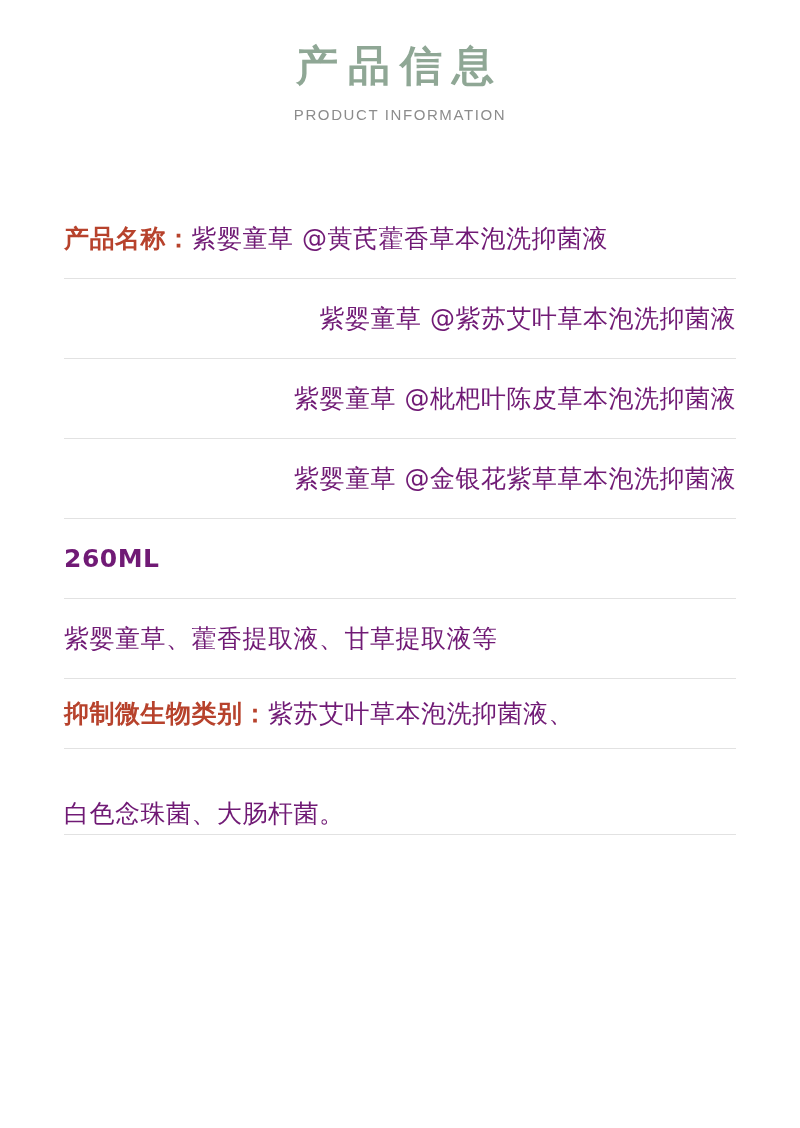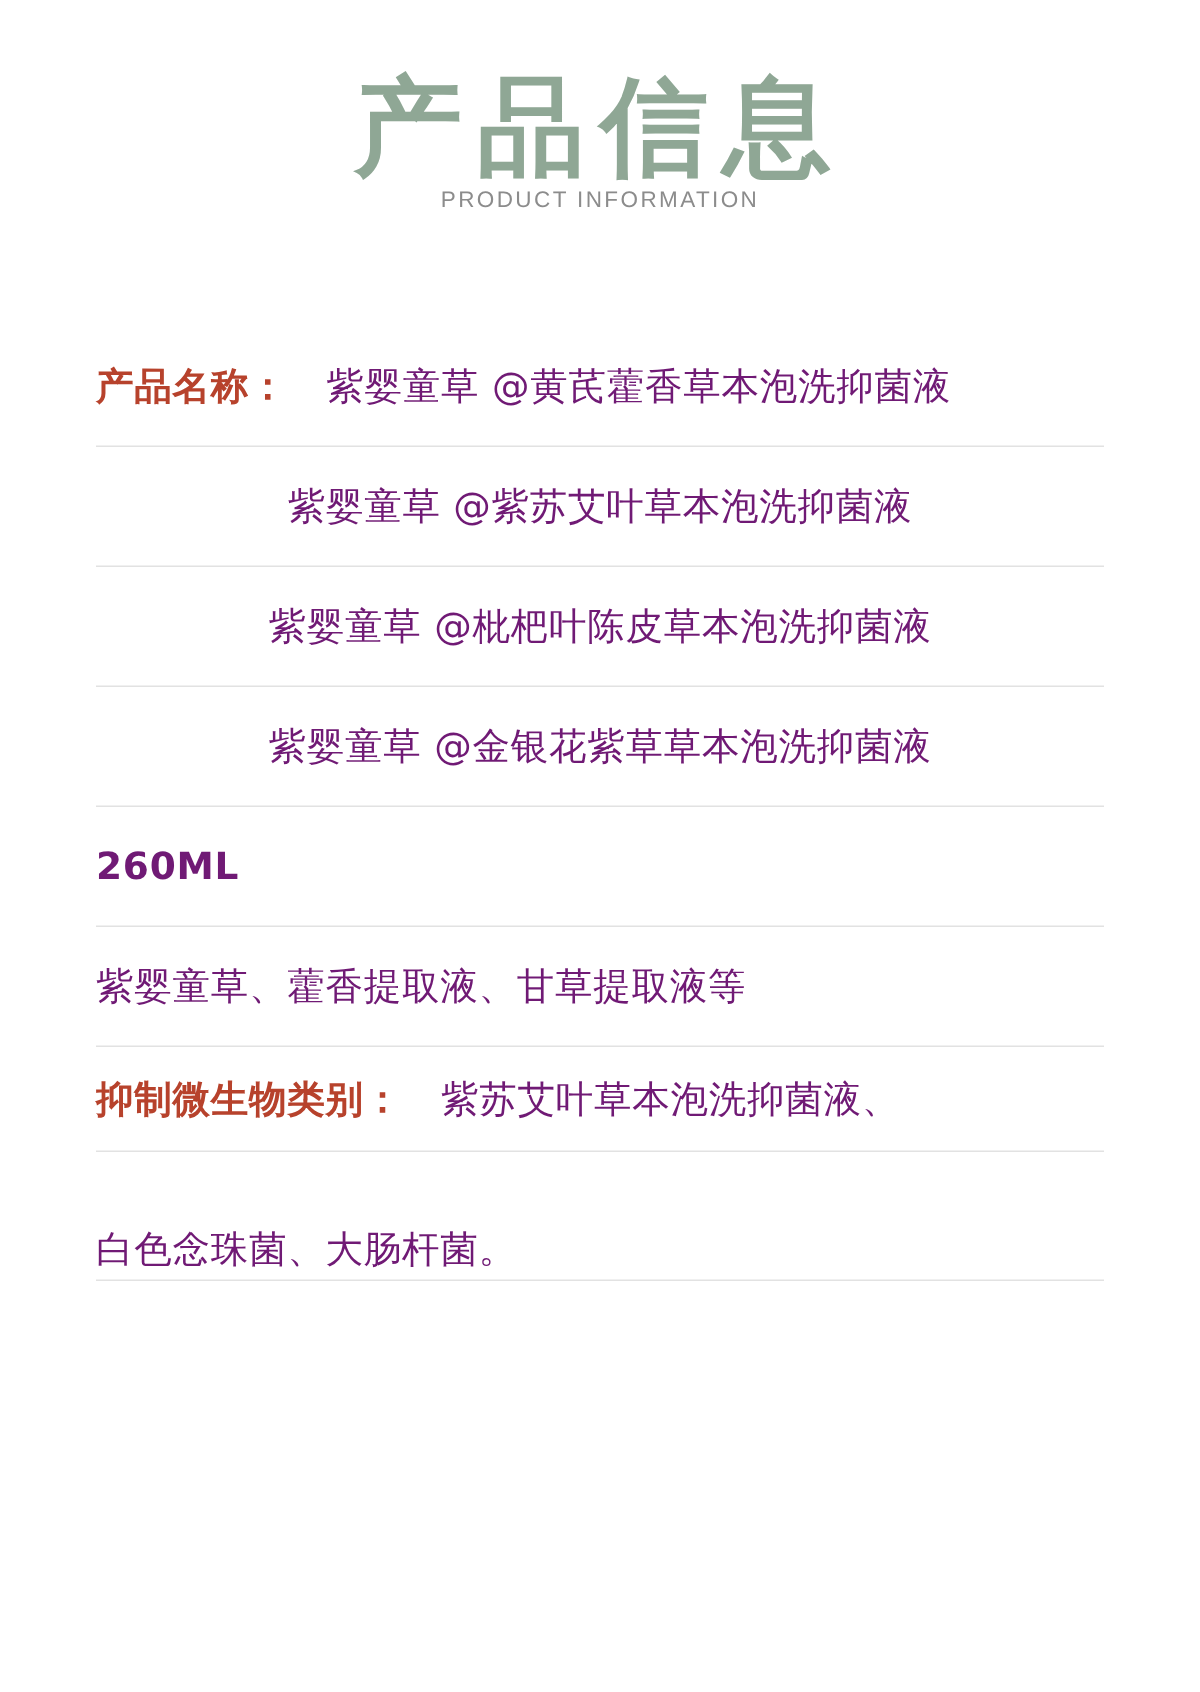--- a/index.html
+++ b/index.html
@@ -20,28 +20,29 @@
     position: relative;
     box-sizing: border-box;
   }
 
   
   .header {
     padding-top: 46px;
     text-align: center;
   }
   .header-title {
-    font-size: 72px;
+    font-size: 42px;
     font-weight: bold;
     letter-spacing: 10px;
     color: #8fa795;
     line-height: 1.1;
-    font-family: Liberation Sans, sans-serif;
+    font-family: Liberation Mono, monospace;
   }
   .header-subtitle {
+    margin-top: 14px;
     font-size: 15px;
     letter-spacing: 1.6px;
     color: #8c8c8c;
     font-family: "Liberation Sans", sans-serif;
     text-align: center;
   }
 
   
   .info-list {
     margin: 0 auto;
@@ -56,24 +57,23 @@
     box-sizing: border-box;
   }
   .info-row:first-child {
     border-top: 0;
   }
   .row-inner {
     display: flex;
     align-items: baseline;
     width: 100%;
     padding: 4px 0;
-    gap: 26px;
   }
   .row-inner.align-right {
-    justify-content: center;
+    justify-content: flex-end;
   }
   .label {
     color: #b7422c;
     font-size: 25px;
     font-weight: bold;
     white-space: nowrap;
     letter-spacing: 0.5px;
     font-family: "DejaVu Sans", "Liberation Sans", sans-serif;
   }
   .value {

